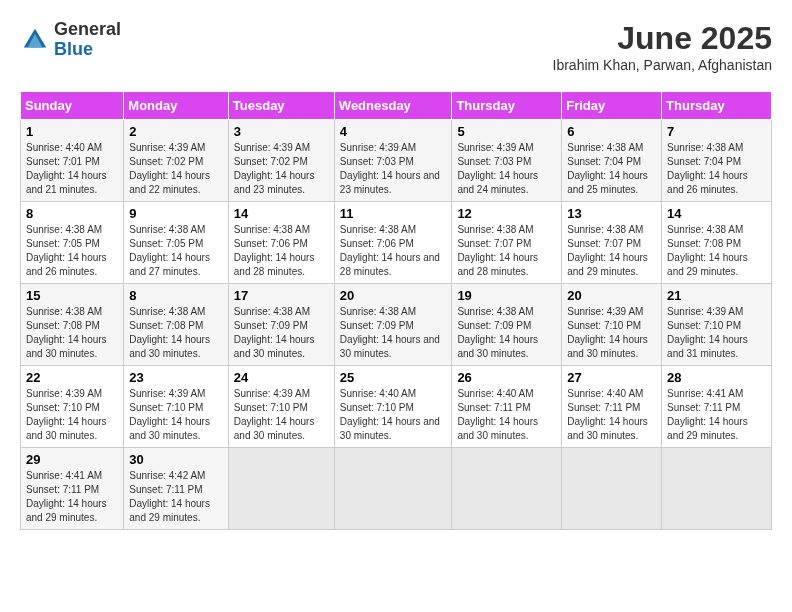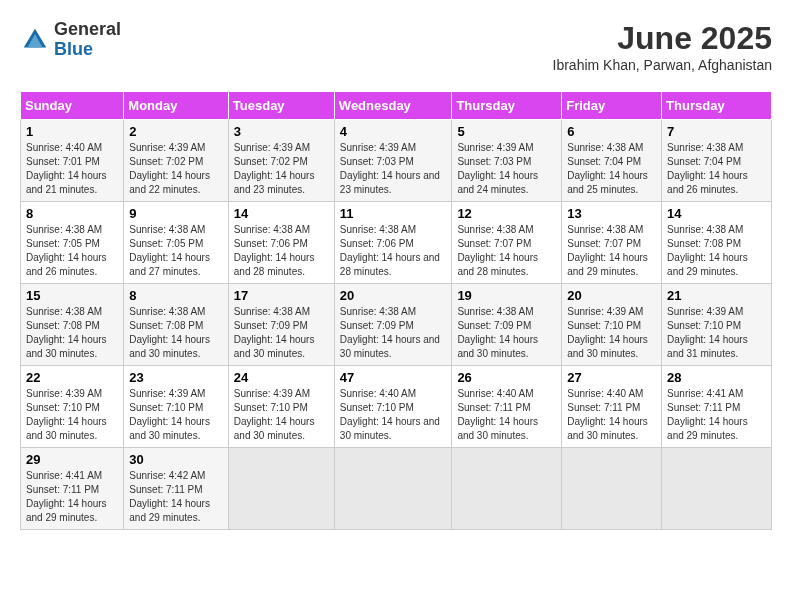--- a/index.html
+++ b/index.html
@@ -149,21 +149,21 @@
         <td><span class="day-num">17</span><span class="day-info">Sunrise: 4:38 AM<br>Sunset: 7:09 PM<br>Daylight: 14 hours and 30 minutes.</span></td>
         <td><span class="day-num">20</span><span class="day-info">Sunrise: 4:38 AM<br>Sunset: 7:09 PM<br>Daylight: 14 hours and 30 minutes.</span></td>
         <td><span class="day-num">19</span><span class="day-info">Sunrise: 4:38 AM<br>Sunset: 7:09 PM<br>Daylight: 14 hours and 30 minutes.</span></td>
         <td><span class="day-num">20</span><span class="day-info">Sunrise: 4:39 AM<br>Sunset: 7:10 PM<br>Daylight: 14 hours and 30 minutes.</span></td>
         <td><span class="day-num">21</span><span class="day-info">Sunrise: 4:39 AM<br>Sunset: 7:10 PM<br>Daylight: 14 hours and 31 minutes.</span></td>
       </tr>
       <tr>
         <td><span class="day-num">22</span><span class="day-info">Sunrise: 4:39 AM<br>Sunset: 7:10 PM<br>Daylight: 14 hours and 30 minutes.</span></td>
         <td><span class="day-num">23</span><span class="day-info">Sunrise: 4:39 AM<br>Sunset: 7:10 PM<br>Daylight: 14 hours and 30 minutes.</span></td>
         <td><span class="day-num">24</span><span class="day-info">Sunrise: 4:39 AM<br>Sunset: 7:10 PM<br>Daylight: 14 hours and 30 minutes.</span></td>
-        <td><span class="day-num">47</span><span class="day-info">Sunrise: 4:40 AM<br>Sunset: 7:10 PM<br>Daylight: 14 hours and 30 minutes.</span></td>
+        <td><span class="day-num">25</span><span class="day-info">Sunrise: 4:40 AM<br>Sunset: 7:10 PM<br>Daylight: 14 hours and 30 minutes.</span></td>
         <td><span class="day-num">26</span><span class="day-info">Sunrise: 4:40 AM<br>Sunset: 7:11 PM<br>Daylight: 14 hours and 30 minutes.</span></td>
         <td><span class="day-num">27</span><span class="day-info">Sunrise: 4:40 AM<br>Sunset: 7:11 PM<br>Daylight: 14 hours and 30 minutes.</span></td>
         <td><span class="day-num">28</span><span class="day-info">Sunrise: 4:41 AM<br>Sunset: 7:11 PM<br>Daylight: 14 hours and 29 minutes.</span></td>
       </tr>
       <tr>
         <td><span class="day-num">29</span><span class="day-info">Sunrise: 4:41 AM<br>Sunset: 7:11 PM<br>Daylight: 14 hours and 29 minutes.</span></td>
         <td><span class="day-num">30</span><span class="day-info">Sunrise: 4:42 AM<br>Sunset: 7:11 PM<br>Daylight: 14 hours and 29 minutes.</span></td>
         <td class="empty-cell"></td>
         <td class="empty-cell"></td>
         <td class="empty-cell"></td>

